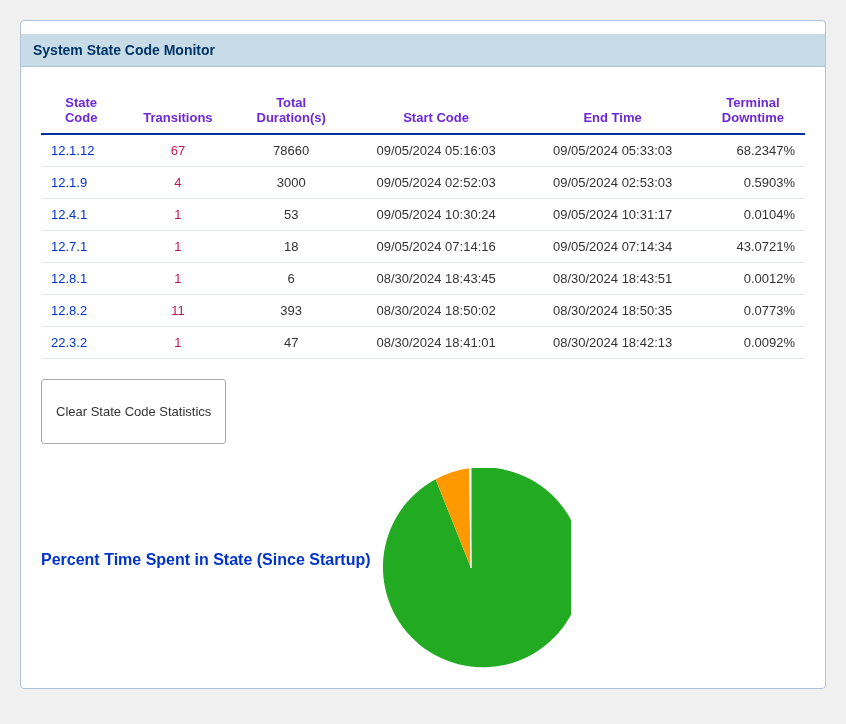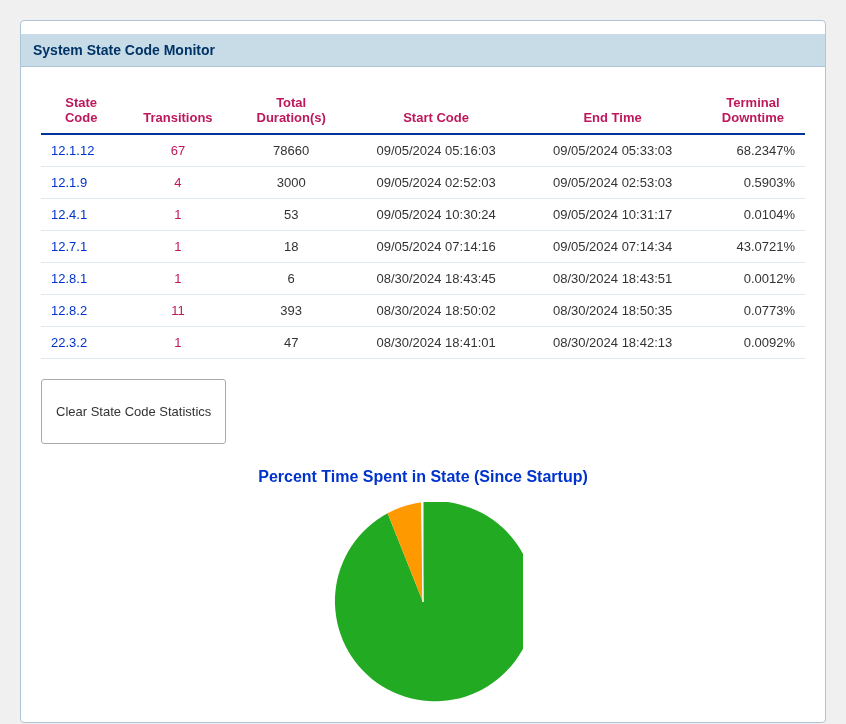--- a/index.html
+++ b/index.html
@@ -33,21 +33,21 @@
     }
     table {
       width: 100%;
       border-collapse: collapse;
       margin-bottom: 20px;
     }
     thead tr {
       border-bottom: 2px solid #003399;
     }
     th {
-      color: #be185d;
+      color: #6d28d9;
       font-size: 13px;
       font-weight: bold;
       padding: 8px 10px;
       text-align: center;
       vertical-align: bottom;
     }
     td {
       padding: 8px 10px;
       font-size: 13px;
       text-align: center;
@@ -69,21 +69,21 @@
       border: 1px solid #aaa;
       padding: 24px 14px;
       font-size: 13px;
       color: #333;
       cursor: pointer;
       border-radius: 3px;
       margin-bottom: 24px;
     }
     .chart-section {
       display: flex;
-      flex-direction: column;
+      flex-direction: row;
       align-items: center;
     }
     .chart-title {
       color: #0033cc;
       font-size: 16px;
       font-weight: bold;
       margin-bottom: 16px;
     }
     .pie-container {
       width: 200px;

